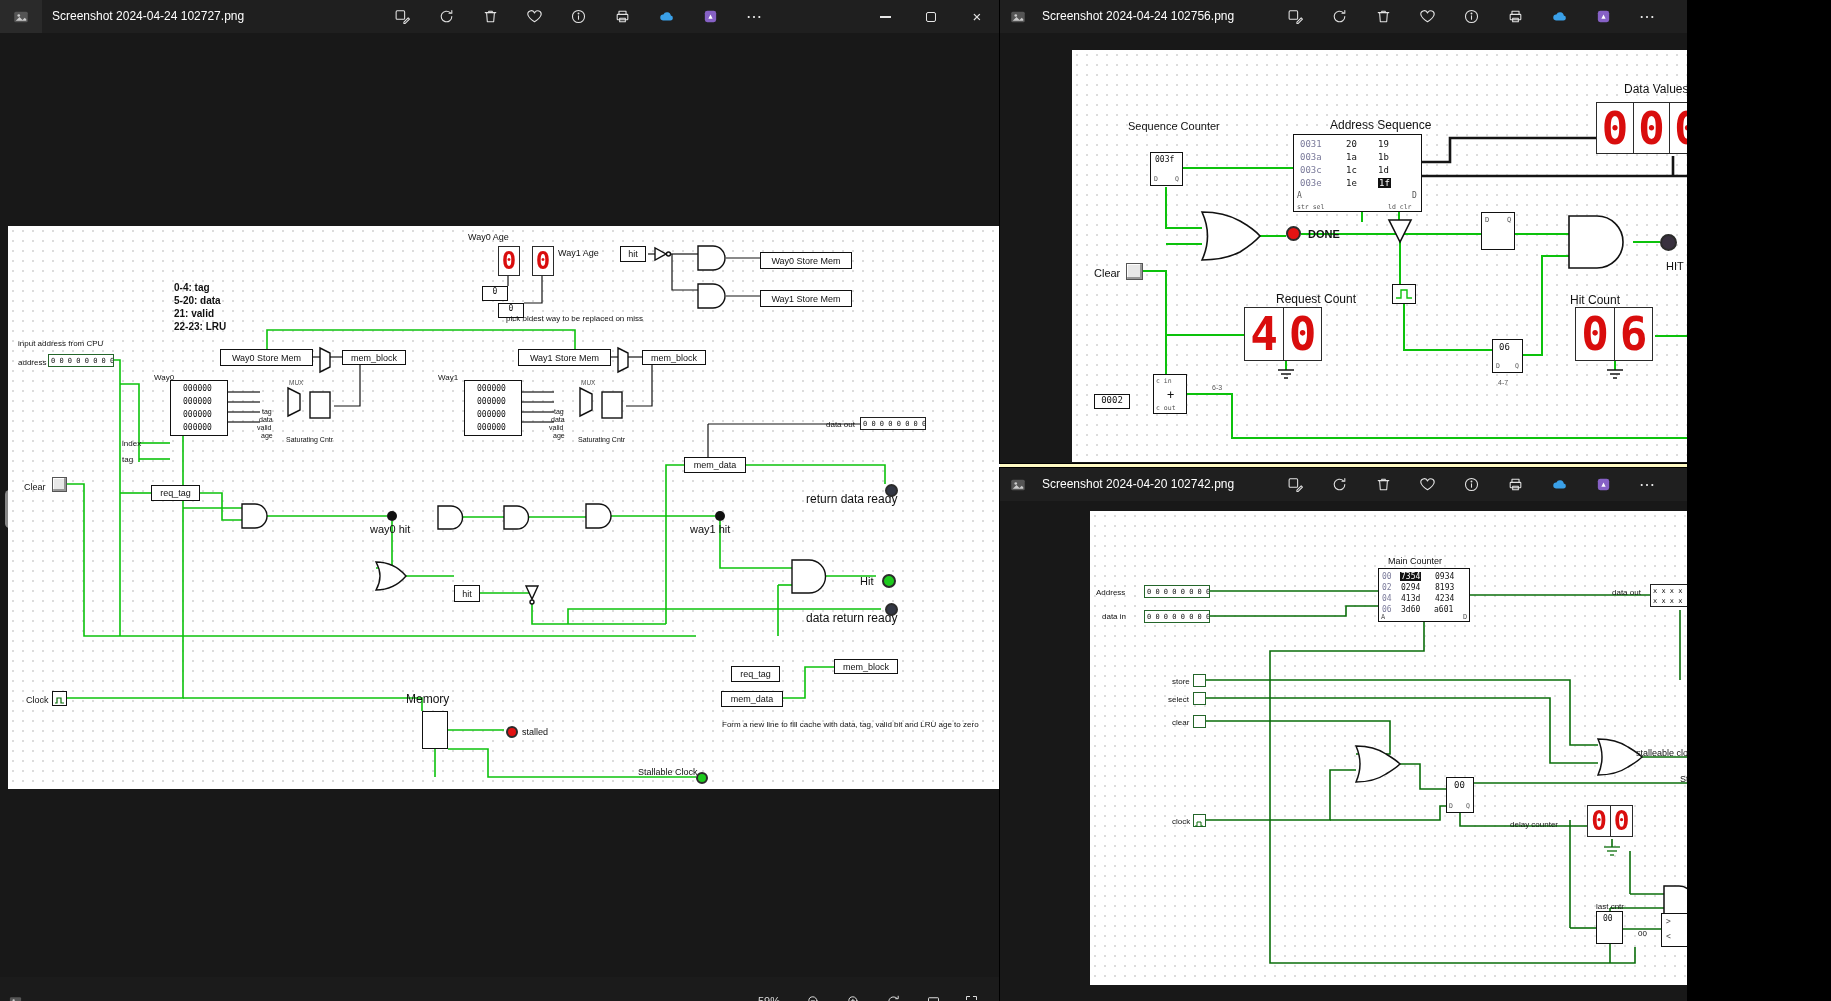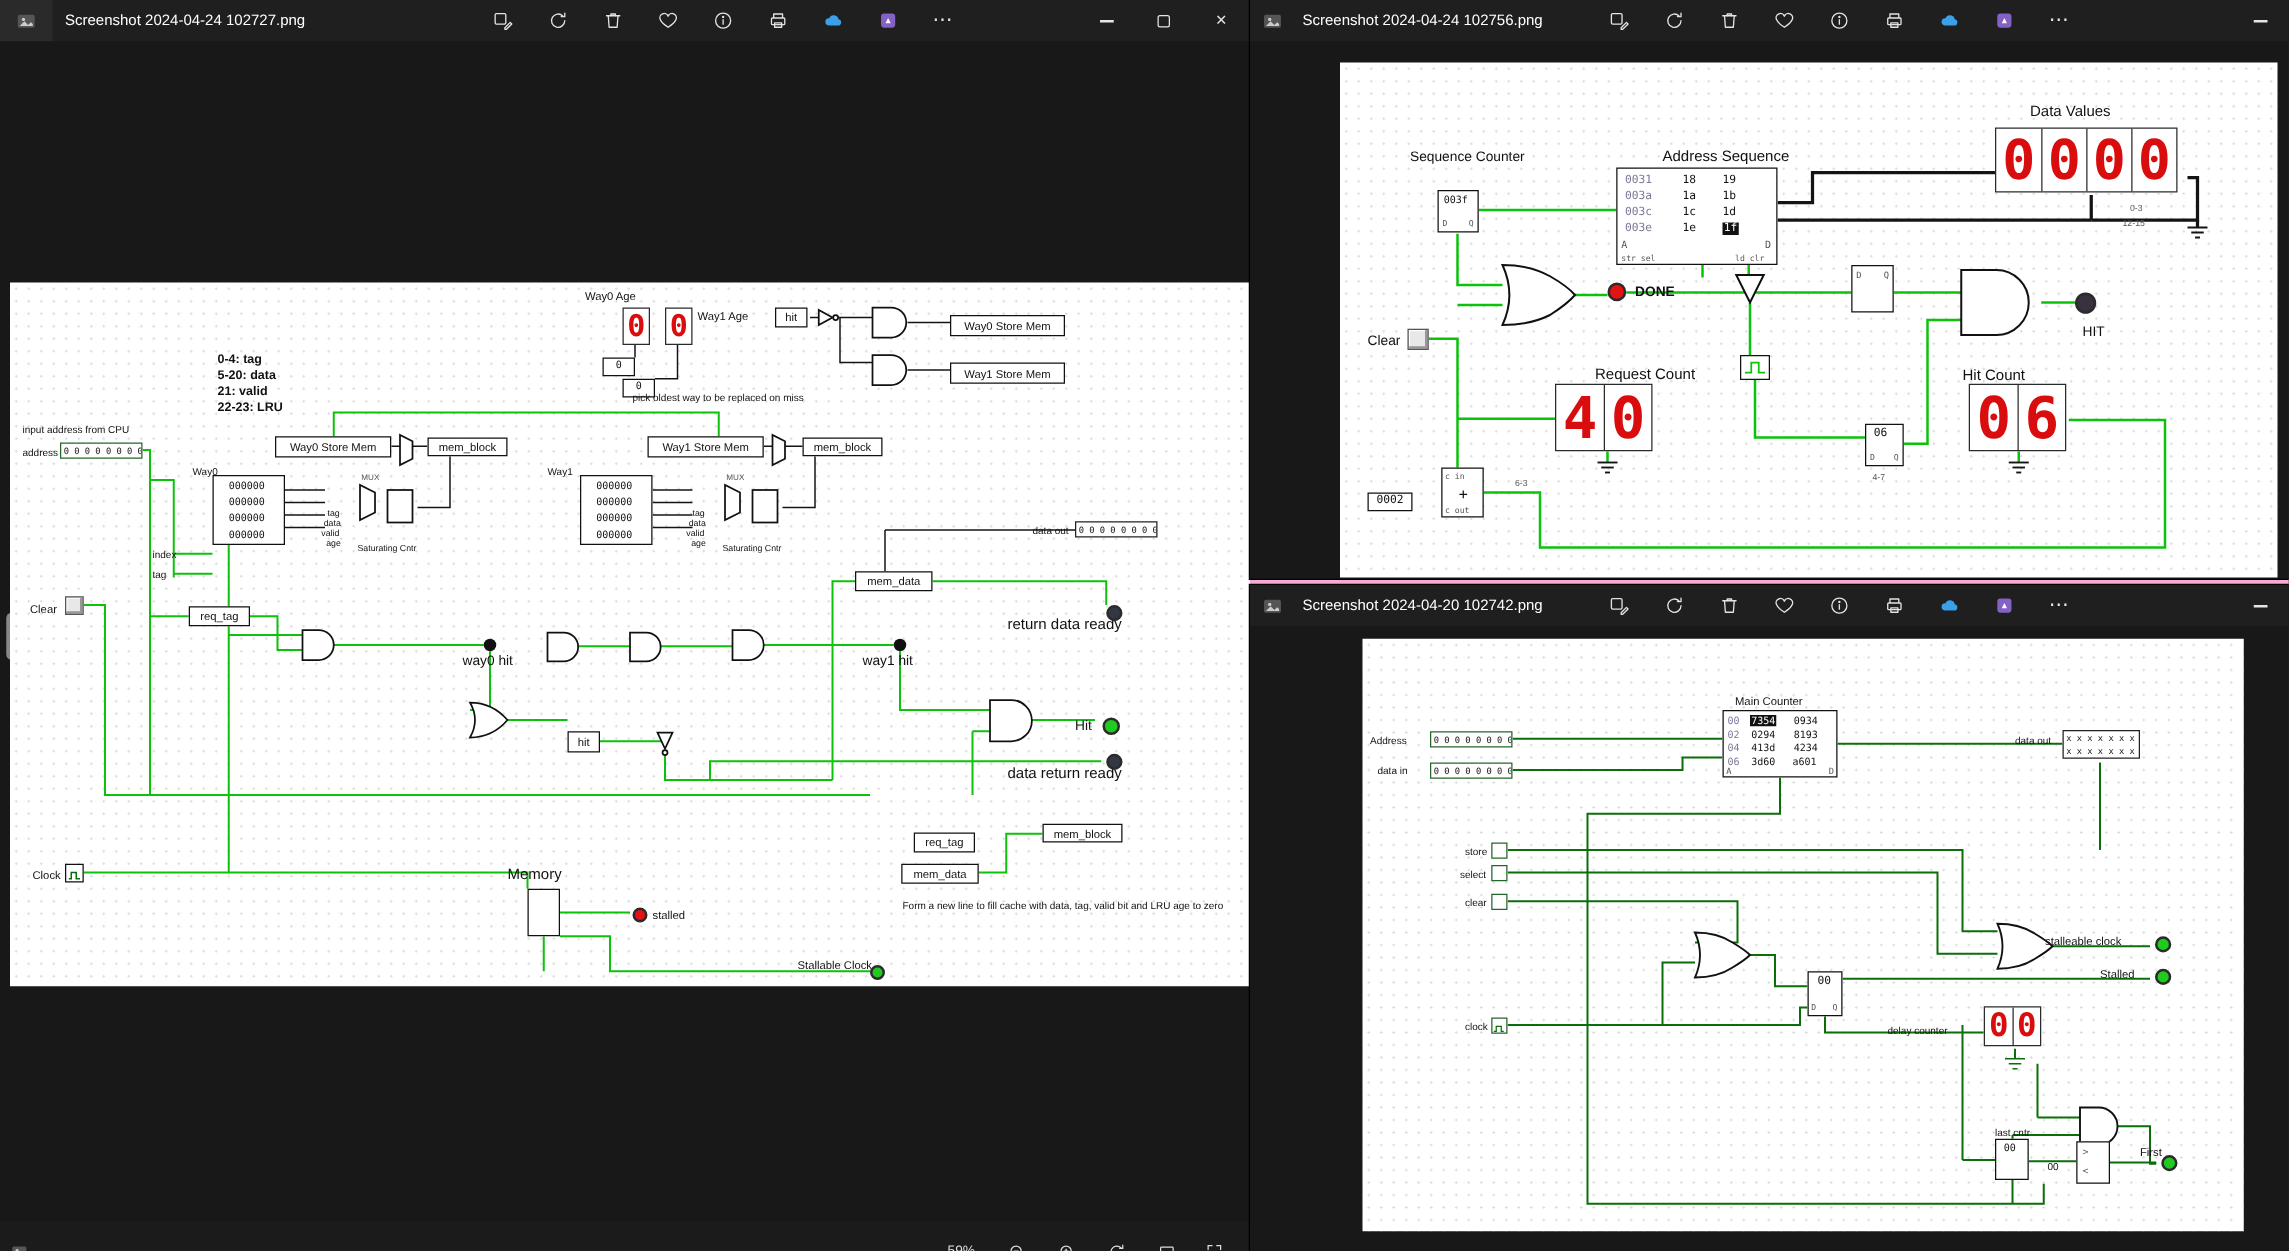--- a/index.html
+++ b/index.html
@@ -1,17 +1,17 @@
 <!DOCTYPE html>
 <html><head>
 <meta charset="utf-8">
 <style>
   *{box-sizing:border-box;margin:0;padding:0}
   body{background:#000;font-family:"Liberation Sans",sans-serif}
-  #screen{position:relative;width:1831px;height:1001px;background:#f9a8d4;overflow:hidden}
+  #screen{position:relative;width:1687px;height:1001px;background:#fef9c3;overflow:hidden}
   .win{position:absolute;background:#181818}
   #win-left{left:0;top:0;width:1000px;height:1001px}
   #win-tr{left:1000px;top:0;width:831px;height:463px;box-shadow:0 0 0 1px #000}
   #win-br{left:1000px;top:468px;width:831px;height:533px;box-shadow:0 0 0 1px #000}
   .titlebar{position:absolute;left:0;top:0;right:0;height:33px;background:#1f1f1f}
   .applogo{position:absolute;left:0;top:0;width:42px;height:33px;display:flex;align-items:center;justify-content:center;background:#2a2a2a;cursor:pointer}
   .applogo.flat{background:transparent;width:36px}
   .applogo svg{width:18px;height:18px}
   .tb-title{position:absolute;left:52px;top:0;height:33px;line-height:33px;color:#fff;font-size:12px;white-space:nowrap}
   .tb-title.rt{left:42px}
@@ -477,21 +477,21 @@
           <b>0</b>
       </div>
       <div class="L f7 gray" style="left:632px;top:114px">0-3</div>
       <div class="L f7 gray" style="left:626px;top:126px">12-15</div>
       <div class="L f12" style="left:258px;top:69px">Address Sequence</div>
       <div class="membox" style="left:221px;top:84px;width:129px;height:78px;font-size:9px">
         <span class="addrcol" style="left:6px;top:4px">0031</span>
         <span class="addrcol" style="left:6px;top:17px">003a</span>
         <span class="addrcol" style="left:6px;top:30px">003c</span>
         <span class="addrcol" style="left:6px;top:43px">003e</span>
-        <span style="left:52px;top:4px">18</span>
+        <span style="left:52px;top:4px">20</span>
         <span style="left:52px;top:17px">1a</span>
         <span style="left:52px;top:30px">1c</span>
         <span style="left:52px;top:43px">1e</span>
         <span style="left:84px;top:4px">19</span>
         <span style="left:84px;top:17px">1b</span>
         <span style="left:84px;top:30px">1d</span>
         <span class="selcell" style="left:84px;top:43px">1f</span>
         <span class="gray" style="left:3px;top:56px;font-size:8px">A</span>
         <span class="gray" style="left:118px;top:56px;font-size:8px">D</span>
         <span class="gray" style="left:3px;top:68px;font-size:6.5px">str sel</span>

